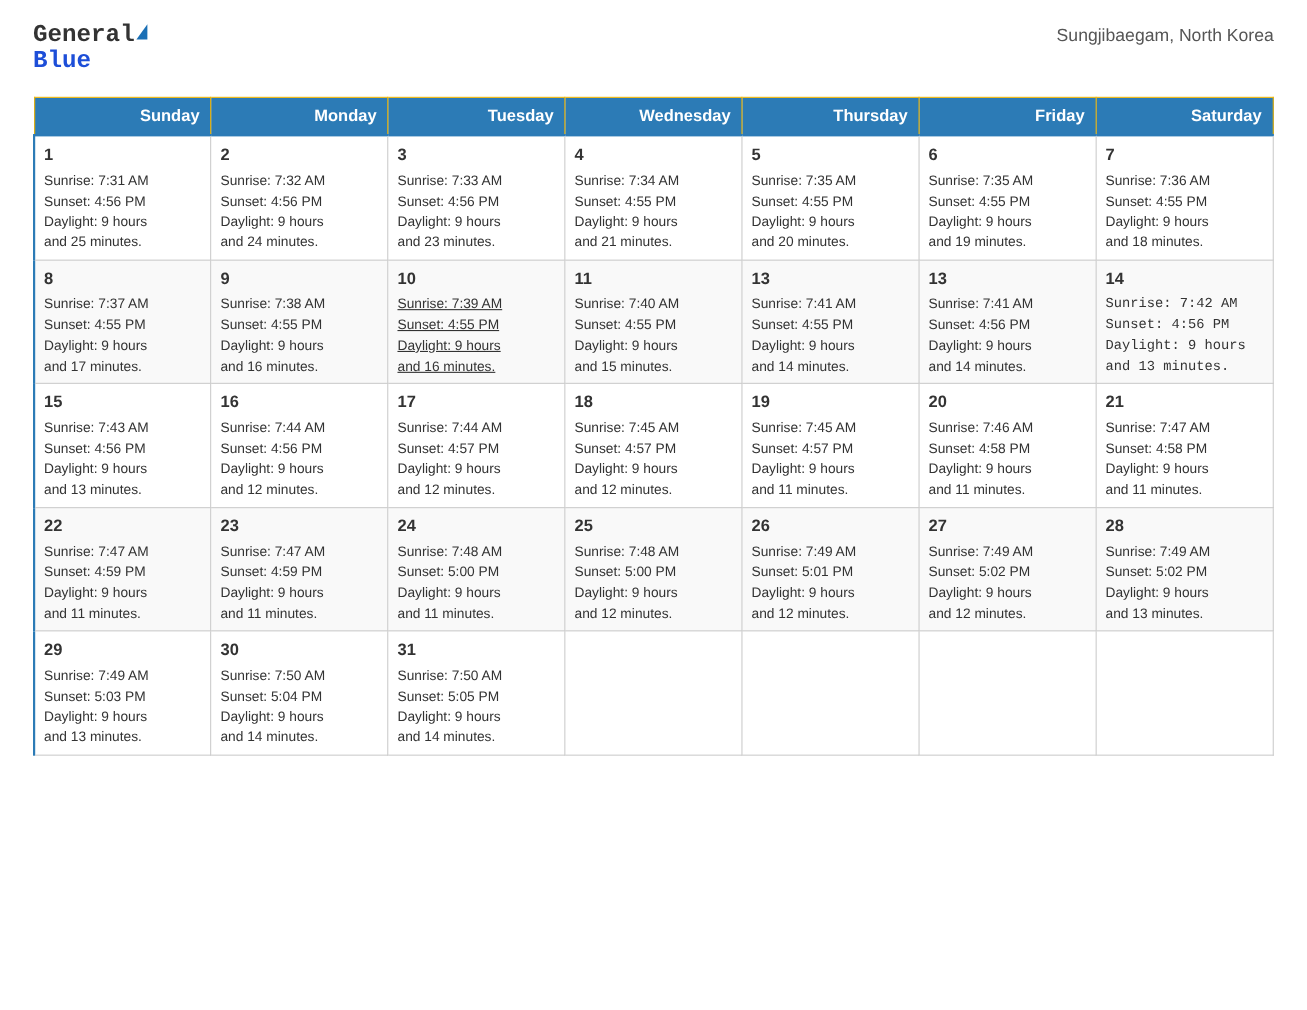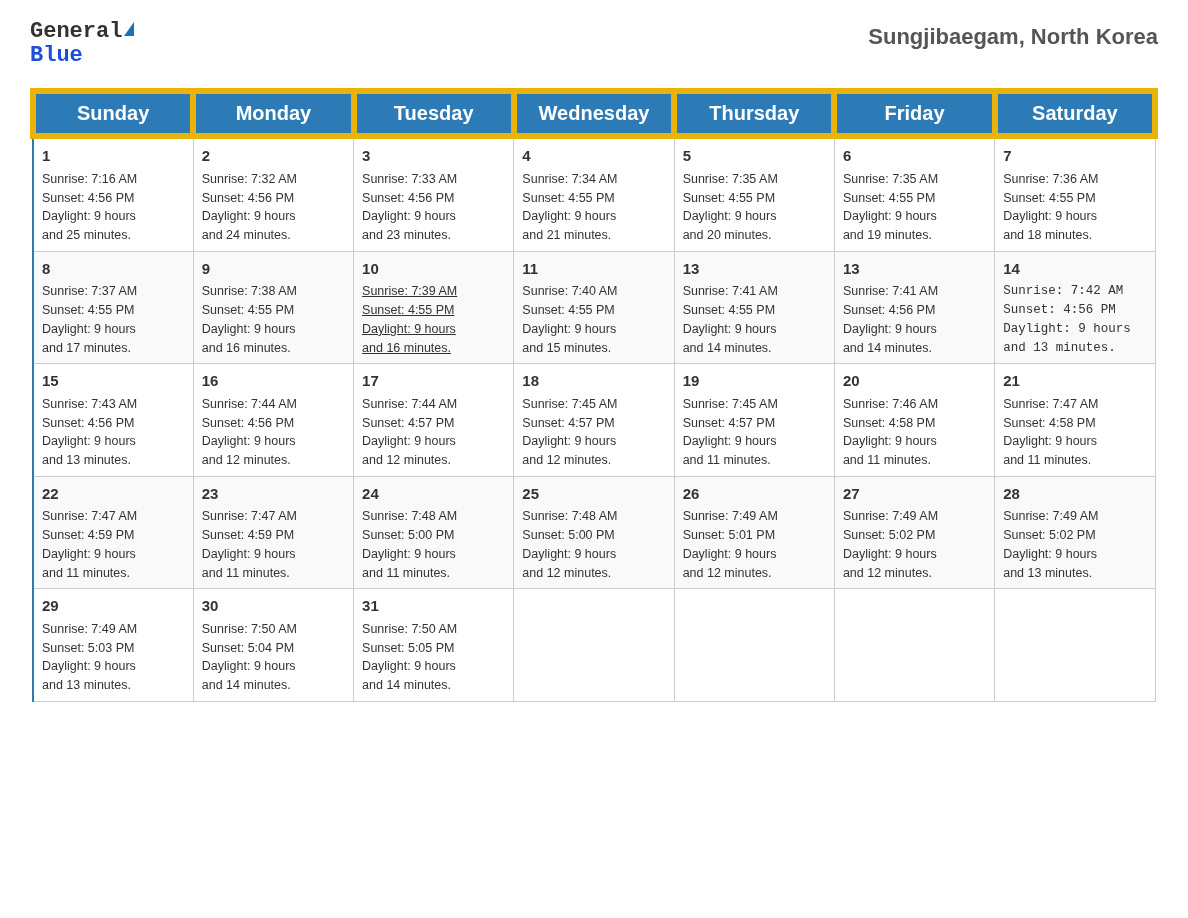--- a/index.html
+++ b/index.html
@@ -40,38 +40,37 @@
     .title-area {
       text-align: right;
     }
     .month-title {
       font-size: 48px;
       font-weight: bold;
       color: #222;
       line-height: 1.1;
     }
     .location-title {
-      font-size: 22px;
+      font-size: 16px;
       color: #555;
       margin-top: 4px;
-      font-weight: bold;
     }
     table {
       width: 100%;
       border-collapse: collapse;
       table-layout: fixed;
     }
     thead tr th {
       background-color: #2c7bb6;
       color: #fff;
-      font-size: 20px;
+      font-size: 15px;
       font-weight: bold;
       padding: 8px 10px;
-      text-align: center;
-      border: 6px solid #eab308;
+      text-align: right;
+      border: 1px solid #eab308;
     }
     tbody tr td {
       border: 1px solid #ccc;
       vertical-align: top;
       padding: 6px 8px;
       font-size: 13px;
       color: #333;
       height: 100px;
       line-height: 1.5;
     }
@@ -119,21 +118,21 @@
         <th>Wednesday</th>
         <th>Thursday</th>
         <th>Friday</th>
         <th>Saturday</th>
       </tr>
   </thead>
   <tbody id="calendar-body">
   <tr>
         <td>
           <span class="day-number">1</span>
-          <div class="day-info" style="white-space: pre-line;">Sunrise: 7:16 AM
+          <div class="day-info" style="white-space: pre-line;">Sunrise: 7:31 AM
 Sunset: 4:56 PM
 Daylight: 9 hours
 and 25 minutes.</div>
         </td>
         <td>
           <span class="day-number">2</span>
           <div class="day-info" style="white-space: pre-line;">Sunrise: 7:32 AM
 Sunset: 4:56 PM
 Daylight: 9 hours
 and 24 minutes.</div>

